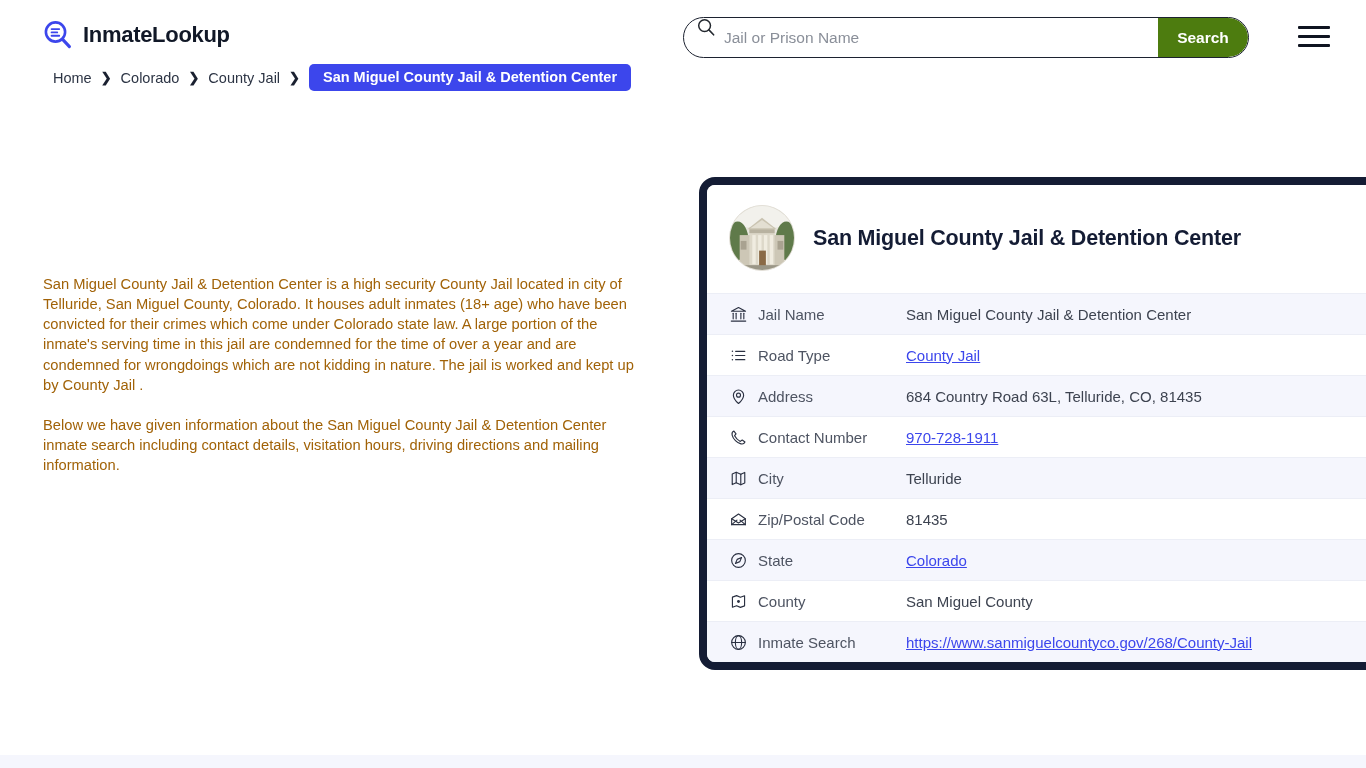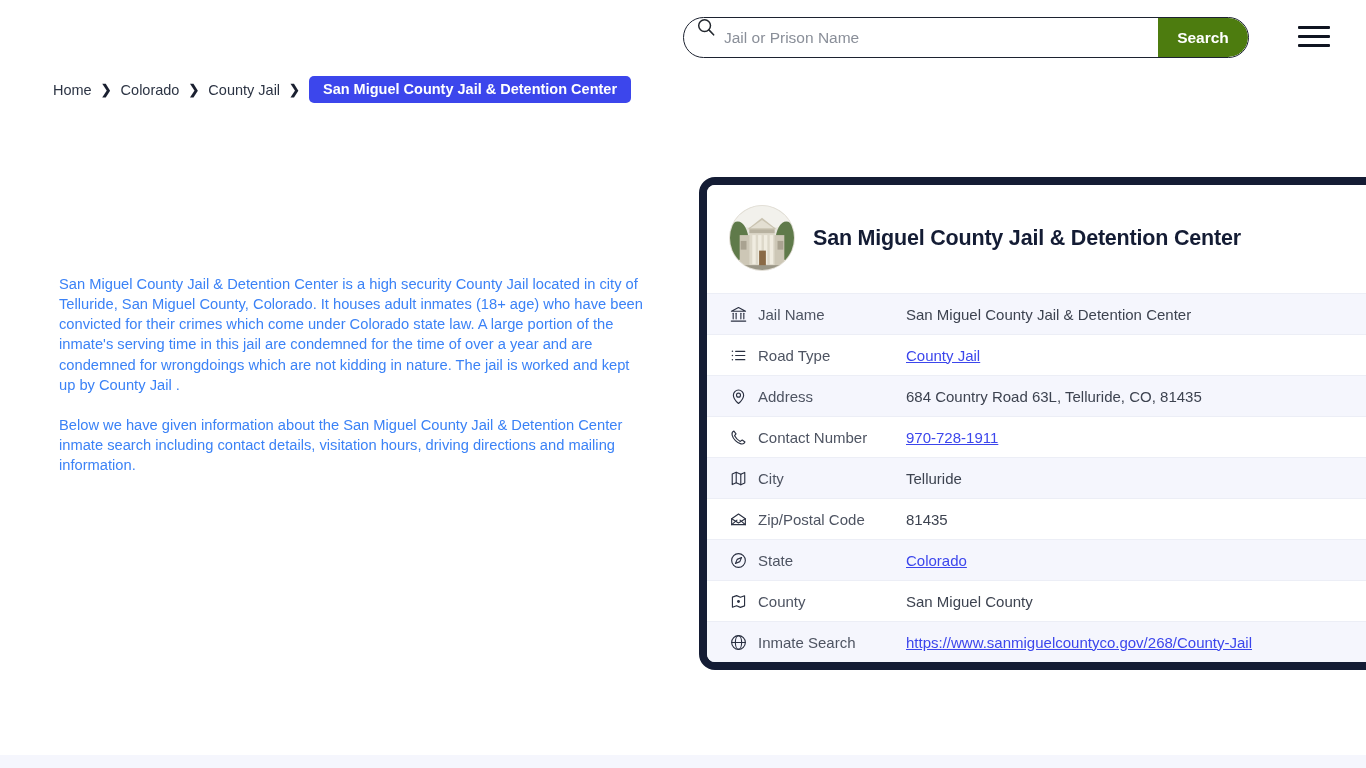--- a/index.html
+++ b/index.html
@@ -113,21 +113,21 @@
     display: block;
     width: 32px;
     height: 3px;
     background: #0f1420;
     border-radius: 1px;
   }
 
   
   .breadcrumb {
     position: absolute;
-    left: 53px; top: 76px;
+    left: 53px; top: 64px;
     display: flex;
     align-items: center;
     gap: 0;
     font-size: 14.5px;
   }
   .crumb {
     color: #2c3444;
     text-decoration: none;
     white-space: nowrap;
   }
@@ -158,24 +158,24 @@
   }
   .page-title {
     margin: 0 0 22px 0;
     font-size: 25.5px;
     line-height: 1.26;
     font-weight: 700;
     color: #141c34;
     letter-spacing: -0.2px;
   }
   .body-par {
-    margin: 0 0 20px 16px;
+    margin: 0 0 20px 0;
     font-size: 14.7px;
     line-height: 1.37;
-    color: #3b82f6;
+    color: #a16207;
   }
   .body-par:last-child { margin-bottom: 0; }
 
   
   .info-card {
     position: absolute;
     left: 699px; top: 177px;
     width: 760px;
     border: 8px solid #141c34;
     border-radius: 16px;
@@ -241,20 +241,32 @@
     text-decoration: underline;
   }
 </style>
 </head>
 <body>
 
 <div class="page">
 
   <div class="header">
 
+    <a class="brand" href="#">
+      <span class="brand-mark">
+        <svg viewBox="0 0 32 32" fill="none" xmlns="http://www.w3.org/2000/svg">
+          <circle cx="13.5" cy="13" r="9.6" stroke="#3c46ec" stroke-width="2.6"></circle>
+          <line x1="9.6" y1="10.1" x2="17.2" y2="10.1" stroke="#3c46ec" stroke-width="1.9" stroke-linecap="round"></line>
+          <line x1="9.6" y1="13.4" x2="15.2" y2="13.4" stroke="#3c46ec" stroke-width="1.9" stroke-linecap="round"></line>
+          <line x1="9.6" y1="16.7" x2="17.2" y2="16.7" stroke="#3c46ec" stroke-width="1.9" stroke-linecap="round"></line>
+          <line x1="20.4" y1="20.1" x2="27.4" y2="27.6" stroke="#3c46ec" stroke-width="3.1" stroke-linecap="round"></line>
+        </svg>
+      </span>
+      <span class="brand-text">InmateLookup</span>
+    </a>
 
     <div class="searchbar">
       <span class="search-glass">
         <svg viewBox="0 0 18 18" fill="none" xmlns="http://www.w3.org/2000/svg">
           <circle cx="7.6" cy="7.6" r="5.9" stroke="#23282f" stroke-width="1.5"></circle>
           <line x1="11.9" y1="11.9" x2="16.6" y2="16.8" stroke="#23282f" stroke-width="1.6" stroke-linecap="round"></line>
         </svg>
       </span>
       <input class="search-input" type="text" placeholder="Jail or Prison Name" style="">
       <button class="search-btn">Search</button>

